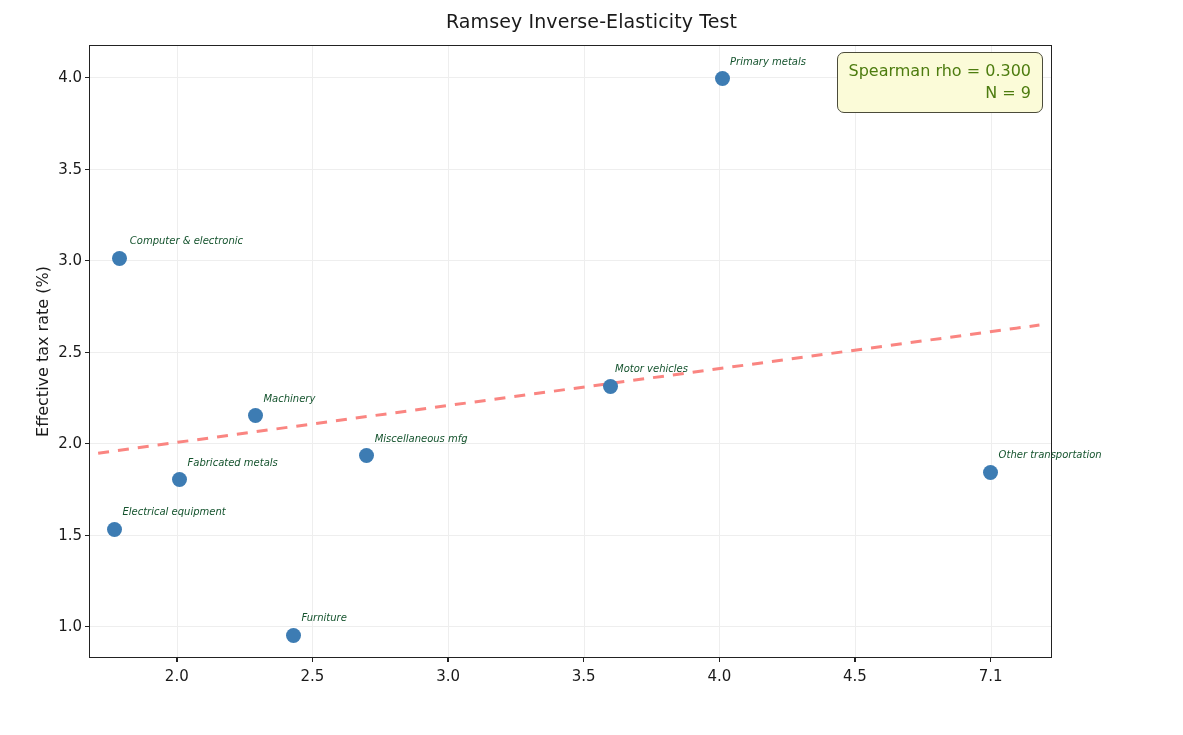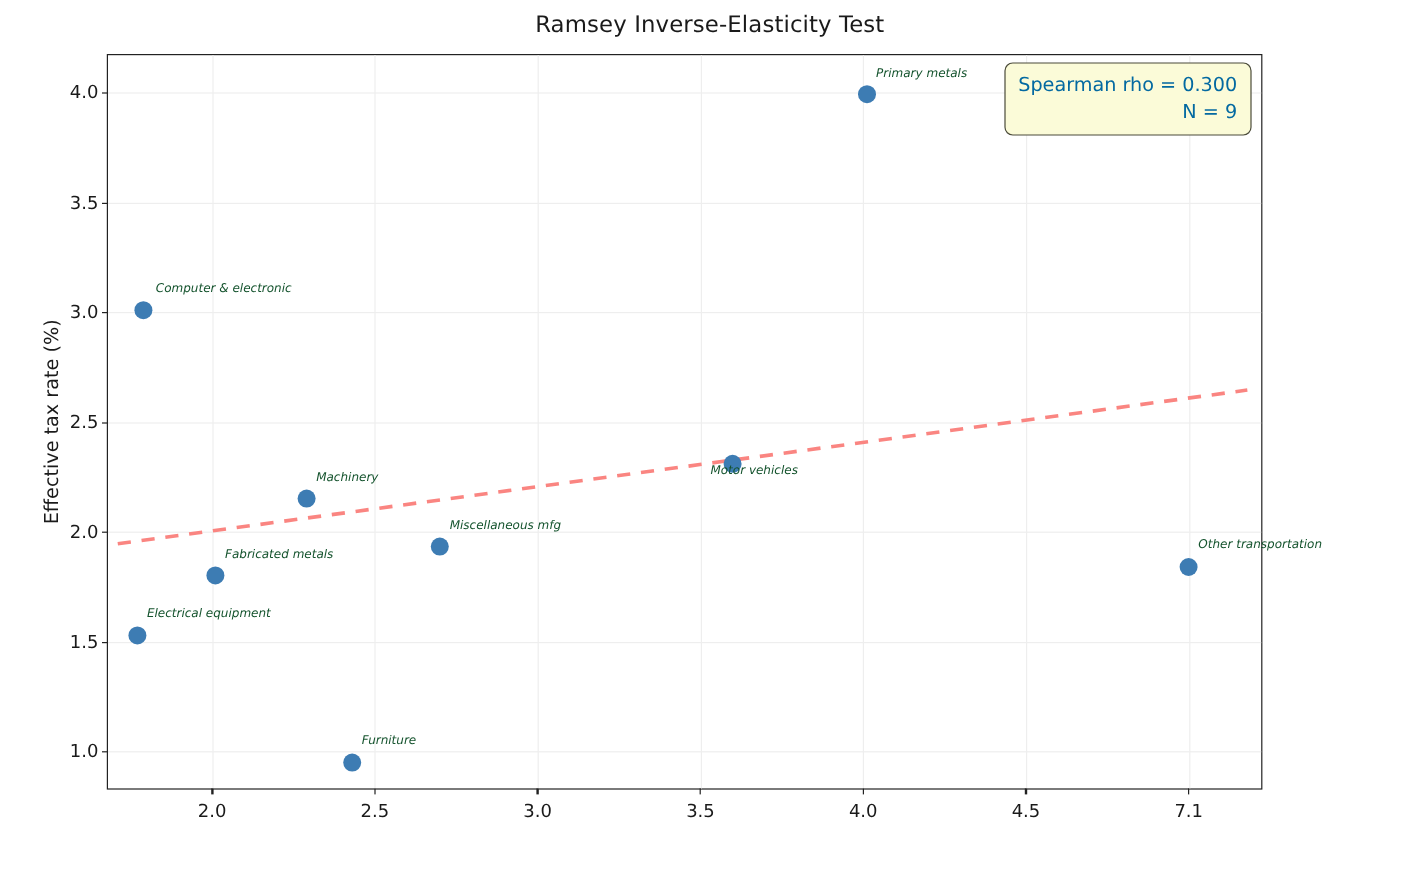--- a/index.html
+++ b/index.html
@@ -164,21 +164,21 @@
     position: absolute;
     right: 8px;
     top: 6px;
     background: #fbfbd8;
     border: 1.4px solid #4b4b3a;
     border-radius: 7px;
     padding: 7px 11px 8px 11px;
     text-align: right;
     font-size: 16px;
     line-height: 1.38;
-    color: #0369a1;
+    color: #4d7c0f;
     box-sizing: border-box;
   }
   #stats-box div { white-space: nowrap; }
 </style>
 </head>
 <body>
 
 <div id="figure">
 
   <div id="chart-title">Ramsey Inverse-Elasticity Test</div>
@@ -215,21 +215,21 @@
         <div class="point-label" style="left: 39.8394px; top: 200.263px; text-align: center;">Computer &amp; electronic</div>
         <div class="data-point" title="Fabricated metals" style="left: 89.5183px; top: 433.675px; background: rgb(61, 124, 179);"></div>
         <div class="point-label" style="left: 97.5183px; top: 421.675px;">Fabricated metals</div>
         <div class="data-point" title="Machinery" style="left: 165.473px; top: 369.63px; background: rgb(61, 124, 179);"></div>
         <div class="point-label" style="left: 173.473px; top: 357.63px;">Machinery</div>
         <div class="data-point" title="Furniture" style="left: 203.451px; top: 589.212px; background: rgb(61, 124, 179);"></div>
         <div class="point-label" style="left: 211.451px; top: 577.212px;">Furniture</div>
         <div class="data-point" title="Miscellaneous mfg" style="left: 276.693px; top: 409.887px; background: rgb(61, 124, 179);"></div>
         <div class="point-label" style="left: 284.693px; top: 397.887px;">Miscellaneous mfg</div>
         <div class="data-point" title="Motor vehicles" style="left: 520.834px; top: 340.352px; background: rgb(61, 124, 179);"></div>
-        <div class="point-label" style="left: 502px; top: 328.352px; margin-top: 24px;">Motor vehicles</div>
+        <div class="point-label" style="left: 525px; top: 328.352px;">Motor vehicles</div>
         <div class="data-point" title="Primary metals" style="left: 632.054px; top: 32.9373px; background: rgb(61, 124, 179);"></div>
         <div class="point-label" style="left: 640.054px; top: 20.9373px;">Primary metals</div>
         <div class="data-point" title="Other transportation" style="left: 900.608px; top: 426.355px; background: rgb(61, 124, 179);"></div>
         <div class="point-label" style="left: 908.608px; top: 414.355px;">Other transportation</div>
       </div>
 
     <div id="yticks-layer">
         <div class="ytick-row" style="top: 580.063px;">
           <div class="ytick-mark"></div>
           <div class="ytick-label">1.0</div>

